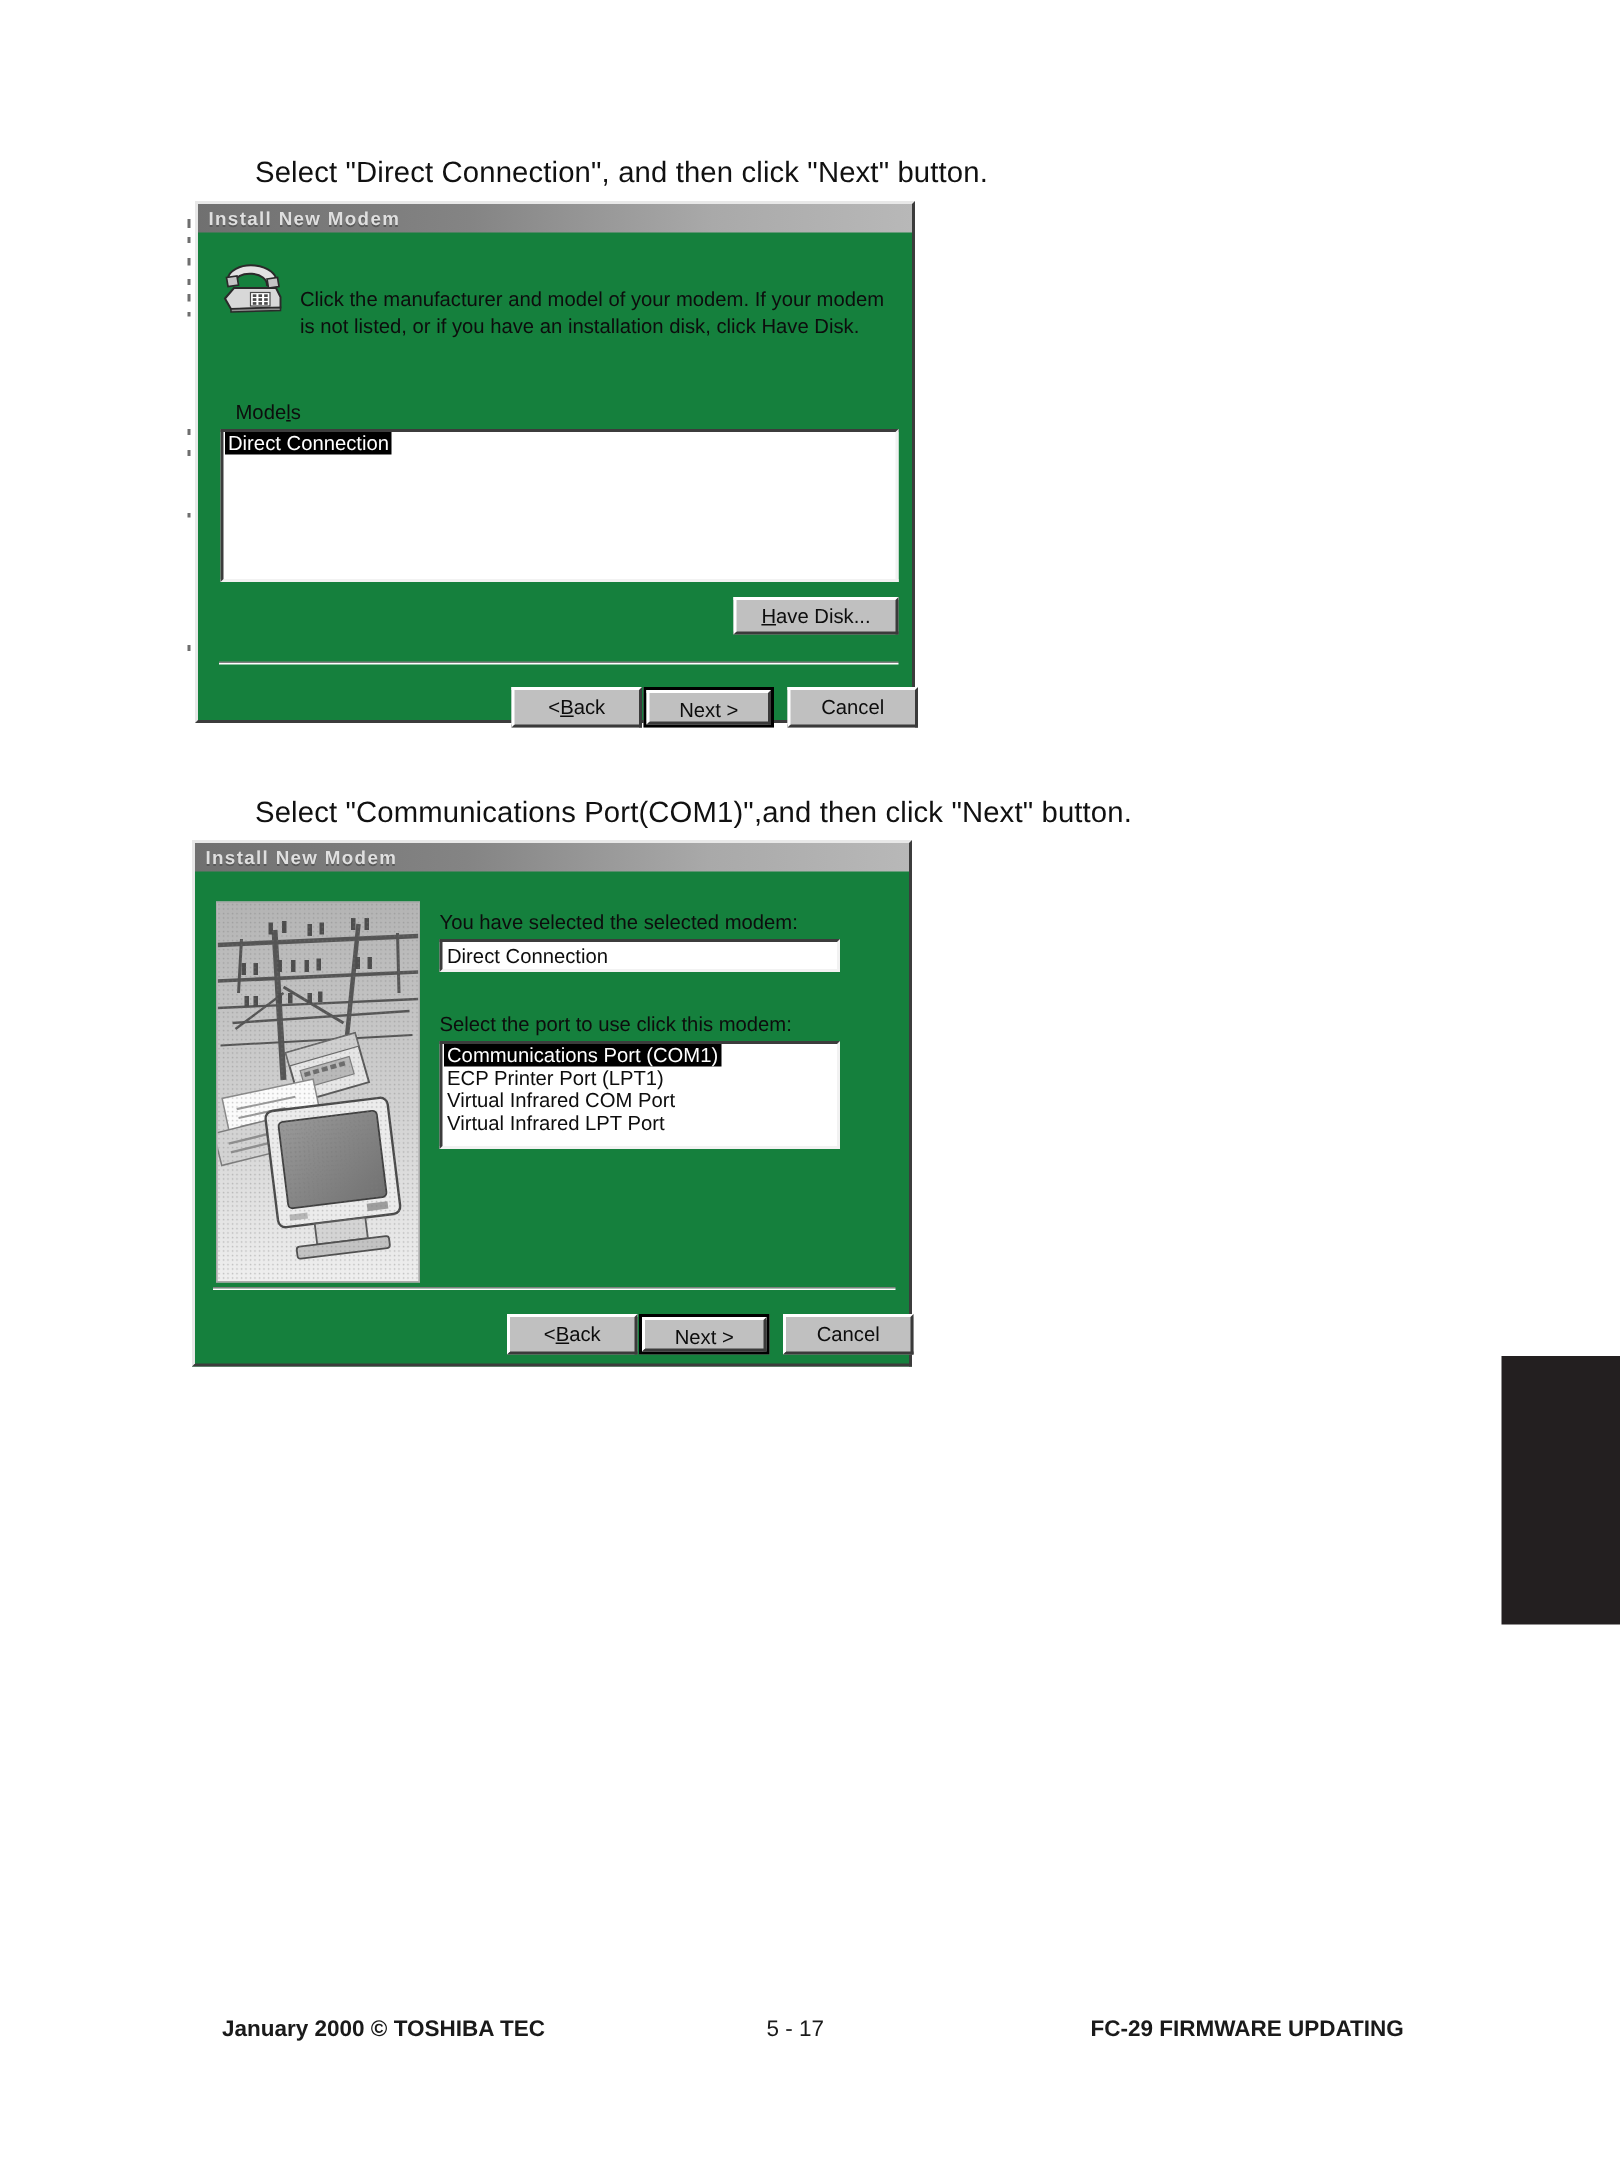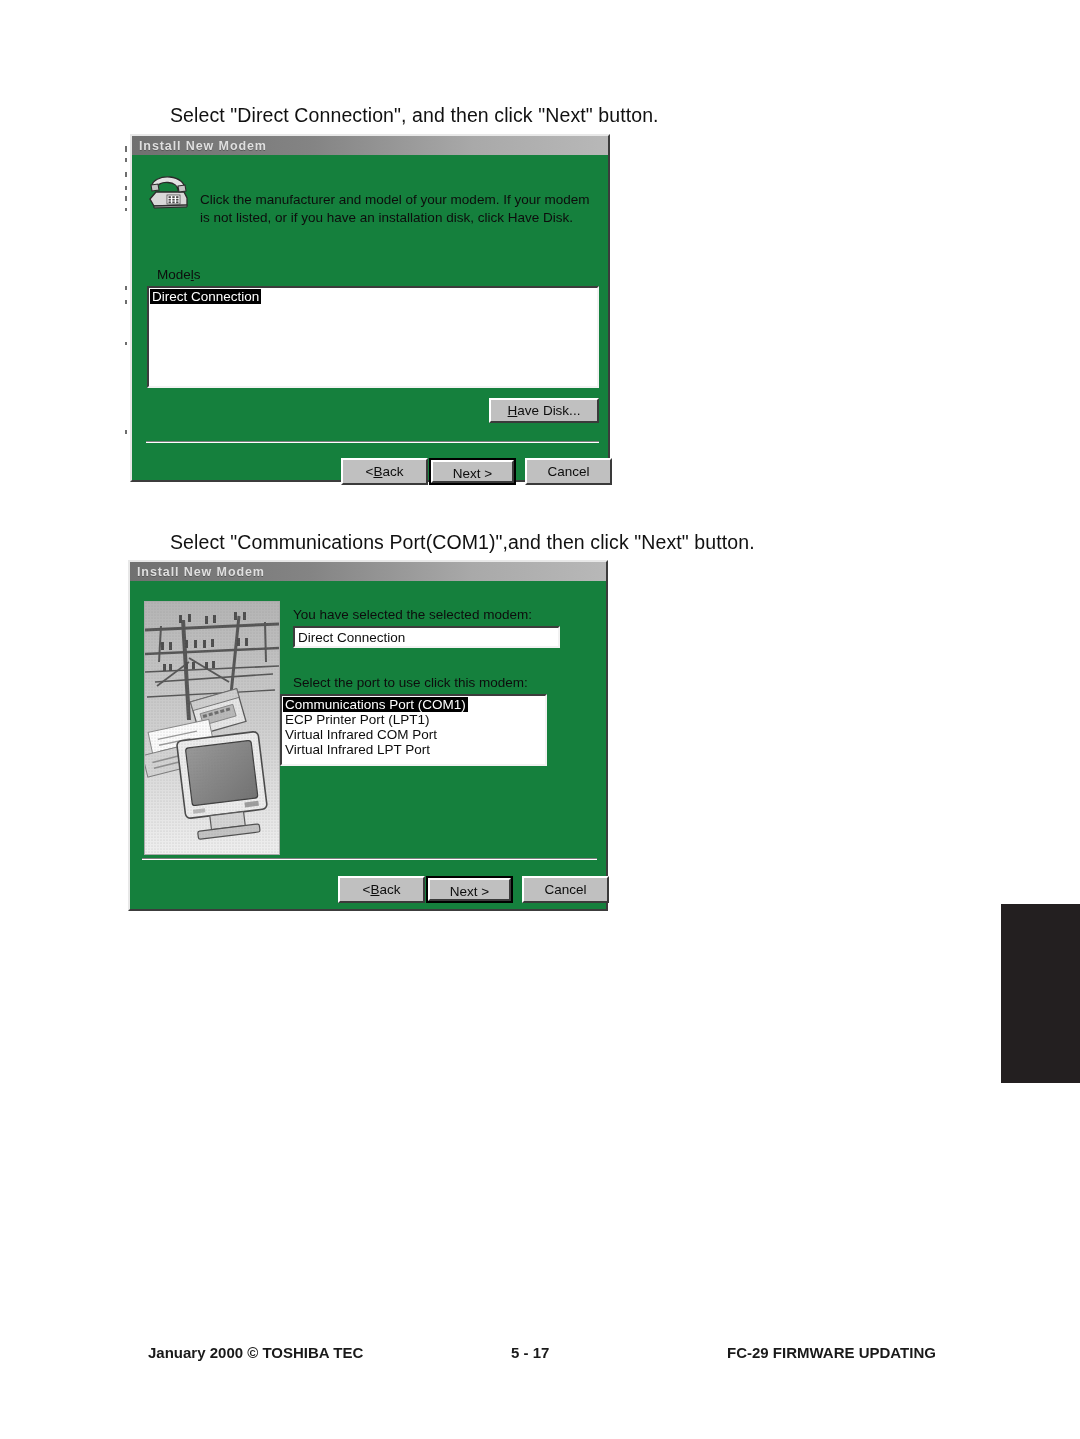--- a/index.html
+++ b/index.html
@@ -194,21 +194,21 @@
     border-bottom: 2px solid #f2f2f2;
     box-sizing: border-box;
     font-size: 13.5px;
     color: #0d0d0d;
     padding: 2px 3px;
     line-height: 16px;
     overflow: hidden;
   }
   #modem-textbox { left: 163px; top: 45px; width: 267px; height: 22px; }
 
-  #ports-list { left: 150px; top: 113px; width: 267px; height: 72px; }
+  #ports-list { left: 163px; top: 113px; width: 267px; height: 72px; }
 
   #dlg2-back   { left: 208px; top: 295px; width: 87px; height: 27px; }
   #dlg2-next   { left: 296px; top: 295px; width: 87px; height: 27px; }
   #dlg2-cancel { left: 392px; top: 295px; width: 87px; height: 27px; }
 
   
   #thumb-tab {
     position: absolute;
     left: 1001px;
     top: 904px;
@@ -227,21 +227,21 @@
   
   .footer {
     position: absolute;
     top: 1344px;
     font-size: 15px;
     color: #1a1a1a;
     white-space: nowrap;
     font-weight: bold;
   }
   #footer-left   { left: 148px; }
-  #footer-center { left: 511px; font-weight: bold; }
+  #footer-center { left: 511px; font-weight: normal; }
   #footer-right  { left: 727px; }
 </style>
 </head>
 <body>
 
 <div class="instruction" id="instr-1">Select "Direct Connection", and then click "Next" button.</div>
 
 <div class="dialog" id="dialog-1">
 
   <div class="titlebar">

